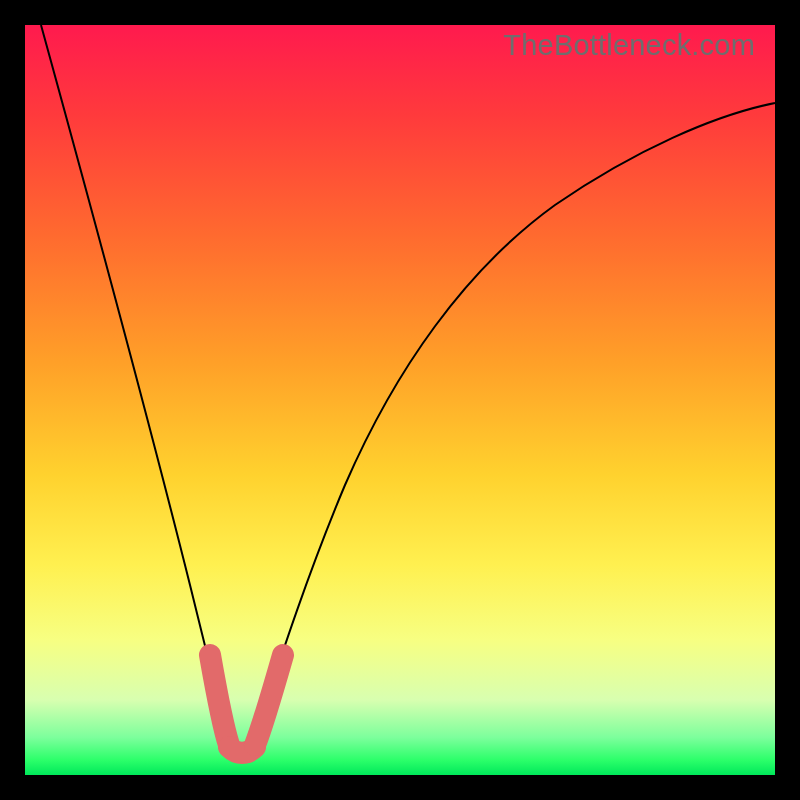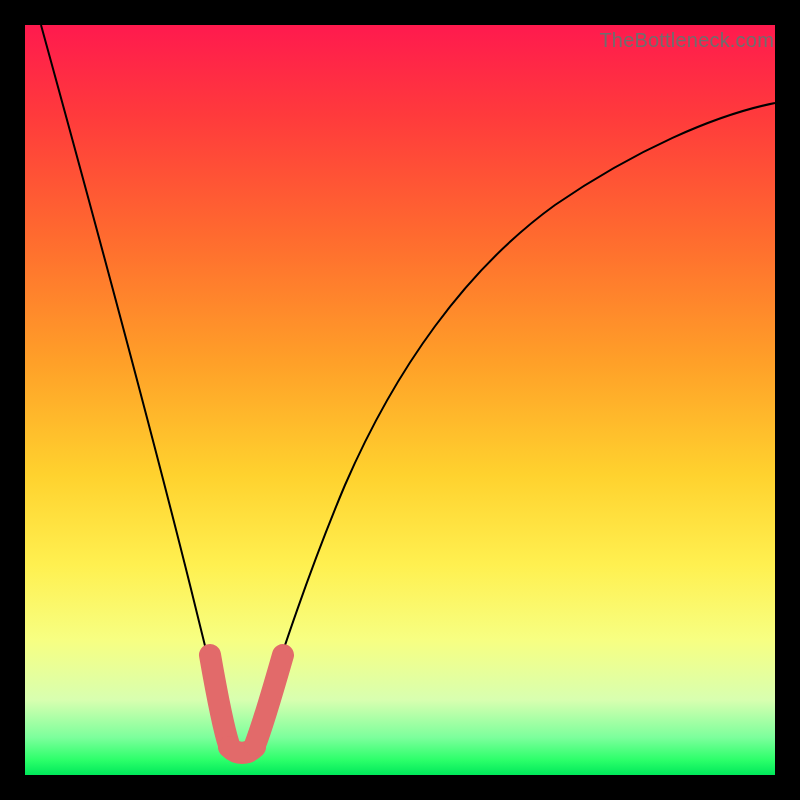--- a/index.html
+++ b/index.html
@@ -26,23 +26,23 @@
       #fff050 72%,
       #f7ff82 82%,
       #d8ffb0 90%,
       #7cff9c 95%,
       #2cff6a 98%,
       #00e85a 100%);
   }
   .watermark {
     position: absolute;
     top: 4px;
-    right: 1px;
+    right: 20px;
     color: #6e6e6e;
-    font-size: 20px;
+    font-size: 29px;
     font-weight: 500;
     letter-spacing: 0.2px;
     user-select: none;
   }
   svg.curve {
     position: absolute;
     left: 0;
     top: 0;
     width: 750px;
     height: 750px;

